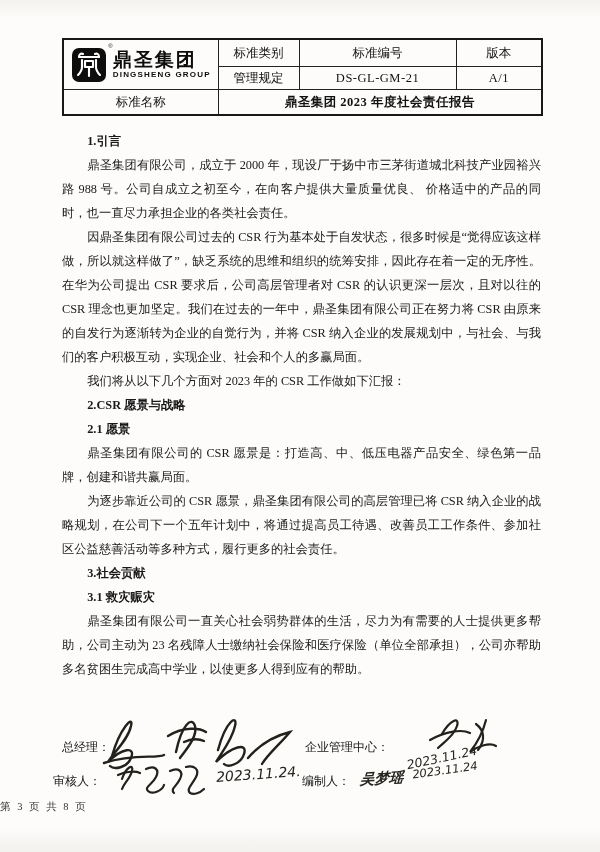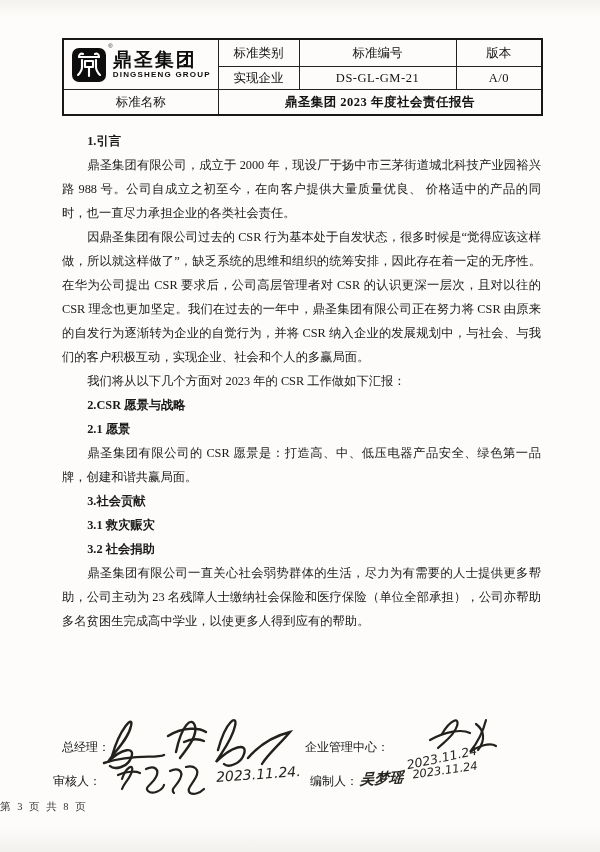--- a/index.html
+++ b/index.html
@@ -89,42 +89,42 @@
               <span class="logo-cn">鼎圣集团</span>
               <span class="logo-en">DINGSHENG GROUP</span>
             </span>
           </div>
         </td>
         <td>标准类别</td>
         <td>标准编号</td>
         <td>版本</td>
       </tr>
       <tr class="r2">
-        <td>实现企业</td>
+        <td>管理规定</td>
         <td class="code-cell">DS-GL-GM-21</td>
-        <td class="code-cell">A/0</td>
+        <td class="code-cell">A/1</td>
       </tr>
       <tr class="r3">
         <td>标准名称</td>
         <td colspan="3" class="title-cell">鼎圣集团 2023 年度社会责任报告</td>
       </tr>
     </tbody>
       </table>
 
     <div class="body-text">
         <p class="heading">1.引言</p>
         <p class="para">鼎圣集团有限公司，成立于 2000 年，现设厂于扬中市三茅街道城北科技产业园裕兴路 988 号。公司自成立之初至今，在向客户提供大量质量优良、 价格适中的产品的同时，也一直尽力承担企业的各类社会责任。</p>
         <p class="para">因鼎圣集团有限公司过去的 CSR 行为基本处于自发状态，很多时候是“觉得应该这样做，所以就这样做了”，缺乏系统的思维和组织的统筹安排，因此存在着一定的无序性。 在华为公司提出 CSR 要求后，公司高层管理者对 CSR 的认识更深一层次，且对以往的 CSR 理念也更加坚定。我们在过去的一年中，鼎圣集团有限公司正在努力将 CSR 由原来的自发行为逐渐转为企业的自觉行为，并将 CSR 纳入企业的发展规划中，与社会、与我们的客户积极互动，实现企业、社会和个人的多赢局面。</p>
         <p class="para">我们将从以下几个方面对 2023 年的 CSR 工作做如下汇报：</p>
         <p class="heading">2.CSR 愿景与战略</p>
         <p class="heading">2.1 愿景</p>
         <p class="para">鼎圣集团有限公司的 CSR 愿景是：打造高、中、低压电器产品安全、绿色第一品牌，创建和谐共赢局面。</p>
+        <p class="para">为逐步靠近公司的 CSR 愿景，鼎圣集团有限公司的高层管理已将 CSR 纳入企业的战略规划，在公司下一个五年计划中，将通过提高员工待遇、改善员工工作条件、参加社区公益慈善活动等多种方式，履行更多的社会责任。</p>
         <p class="heading">3.社会贡献</p>
         <p class="heading">3.1 救灾赈灾</p>
-        <p class="heading">3.2 社会捐助</p>
         <p class="para">鼎圣集团有限公司一直关心社会弱势群体的生活，尽力为有需要的人士提供更多帮助，公司主动为 23 名残障人士缴纳社会保险和医疗保险（单位全部承担），公司亦帮助多名贫困生完成高中学业，以使更多人得到应有的帮助。</p>
       </div>
   </div>
 
   <span class="sig" style="left:62px;top:739px;">总经理：</span>
   <svg class="sig-svg" style="left:98px;top:706px;" width="200" height="72" viewBox="0 0 200 72">
     <g stroke="#23211c" stroke-width="2.4" fill="none" stroke-linecap="round">
       <path d="M14,50 C22,22 36,8 33,20 C30,34 16,46 10,56 C24,42 38,40 33,52 C29,62 16,64 12,60"></path>
       <path d="M6,57 C36,47 58,53 66,49"></path>
       <path d="M78,46 C84,18 94,10 97,20 C100,30 88,44 82,52"></path>
@@ -151,20 +151,20 @@
     <g stroke="#23211c" stroke-width="2.2" fill="none" stroke-linecap="round">
       <path d="M10,22 C14,10 22,6 20,14 C18,22 12,26 10,32"></path>
       <path d="M6,18 C14,14 24,14 28,16"></path>
       <path d="M34,12 C42,8 48,12 44,20 C40,28 32,30 36,34 C40,38 50,34 52,28"></path>
       <path d="M58,14 C66,10 72,14 68,22 C64,30 58,32 62,36"></path>
       <path d="M74,10 C82,8 88,12 84,20 C80,28 74,32 78,36 C82,38 88,36 92,32"></path>
     </g>
   </svg>
   <span class="hand" style="left:216px;top:766px;font-size:14px;transform:rotate(-4deg);">2023.11.24.</span>
 
-  <span class="sig" style="left:310px;top:773px;">编制人：</span>
+  <span class="sig" style="left:302px;top:773px;">编制人：</span>
   <span class="hand" style="left:360px;top:769px;font-size:14.5px;font-weight:600;transform:rotate(-3deg) skewX(-6deg);">吴梦瑶</span>
   <span class="hand" style="left:412px;top:763px;font-size:11.5px;transform:rotate(-8deg);">2023.11.24</span>
 
   <div class="footer">
     <span>第 3 页 共 8 页</span>
   </div>
 </div>
 
 </body></html>

